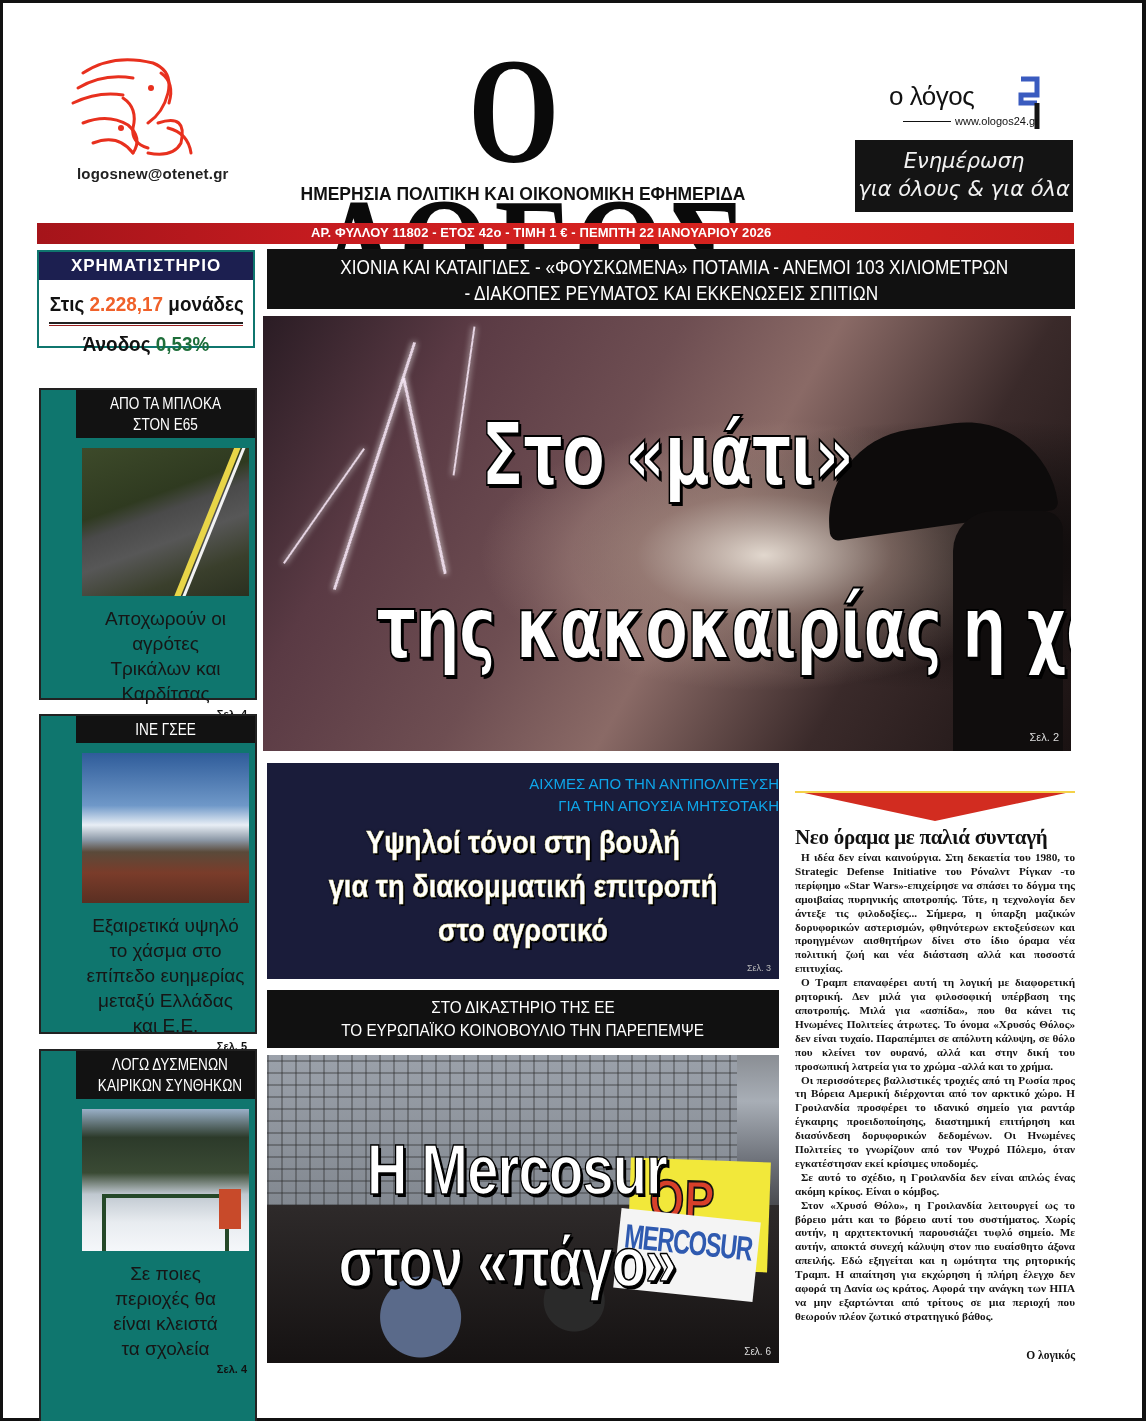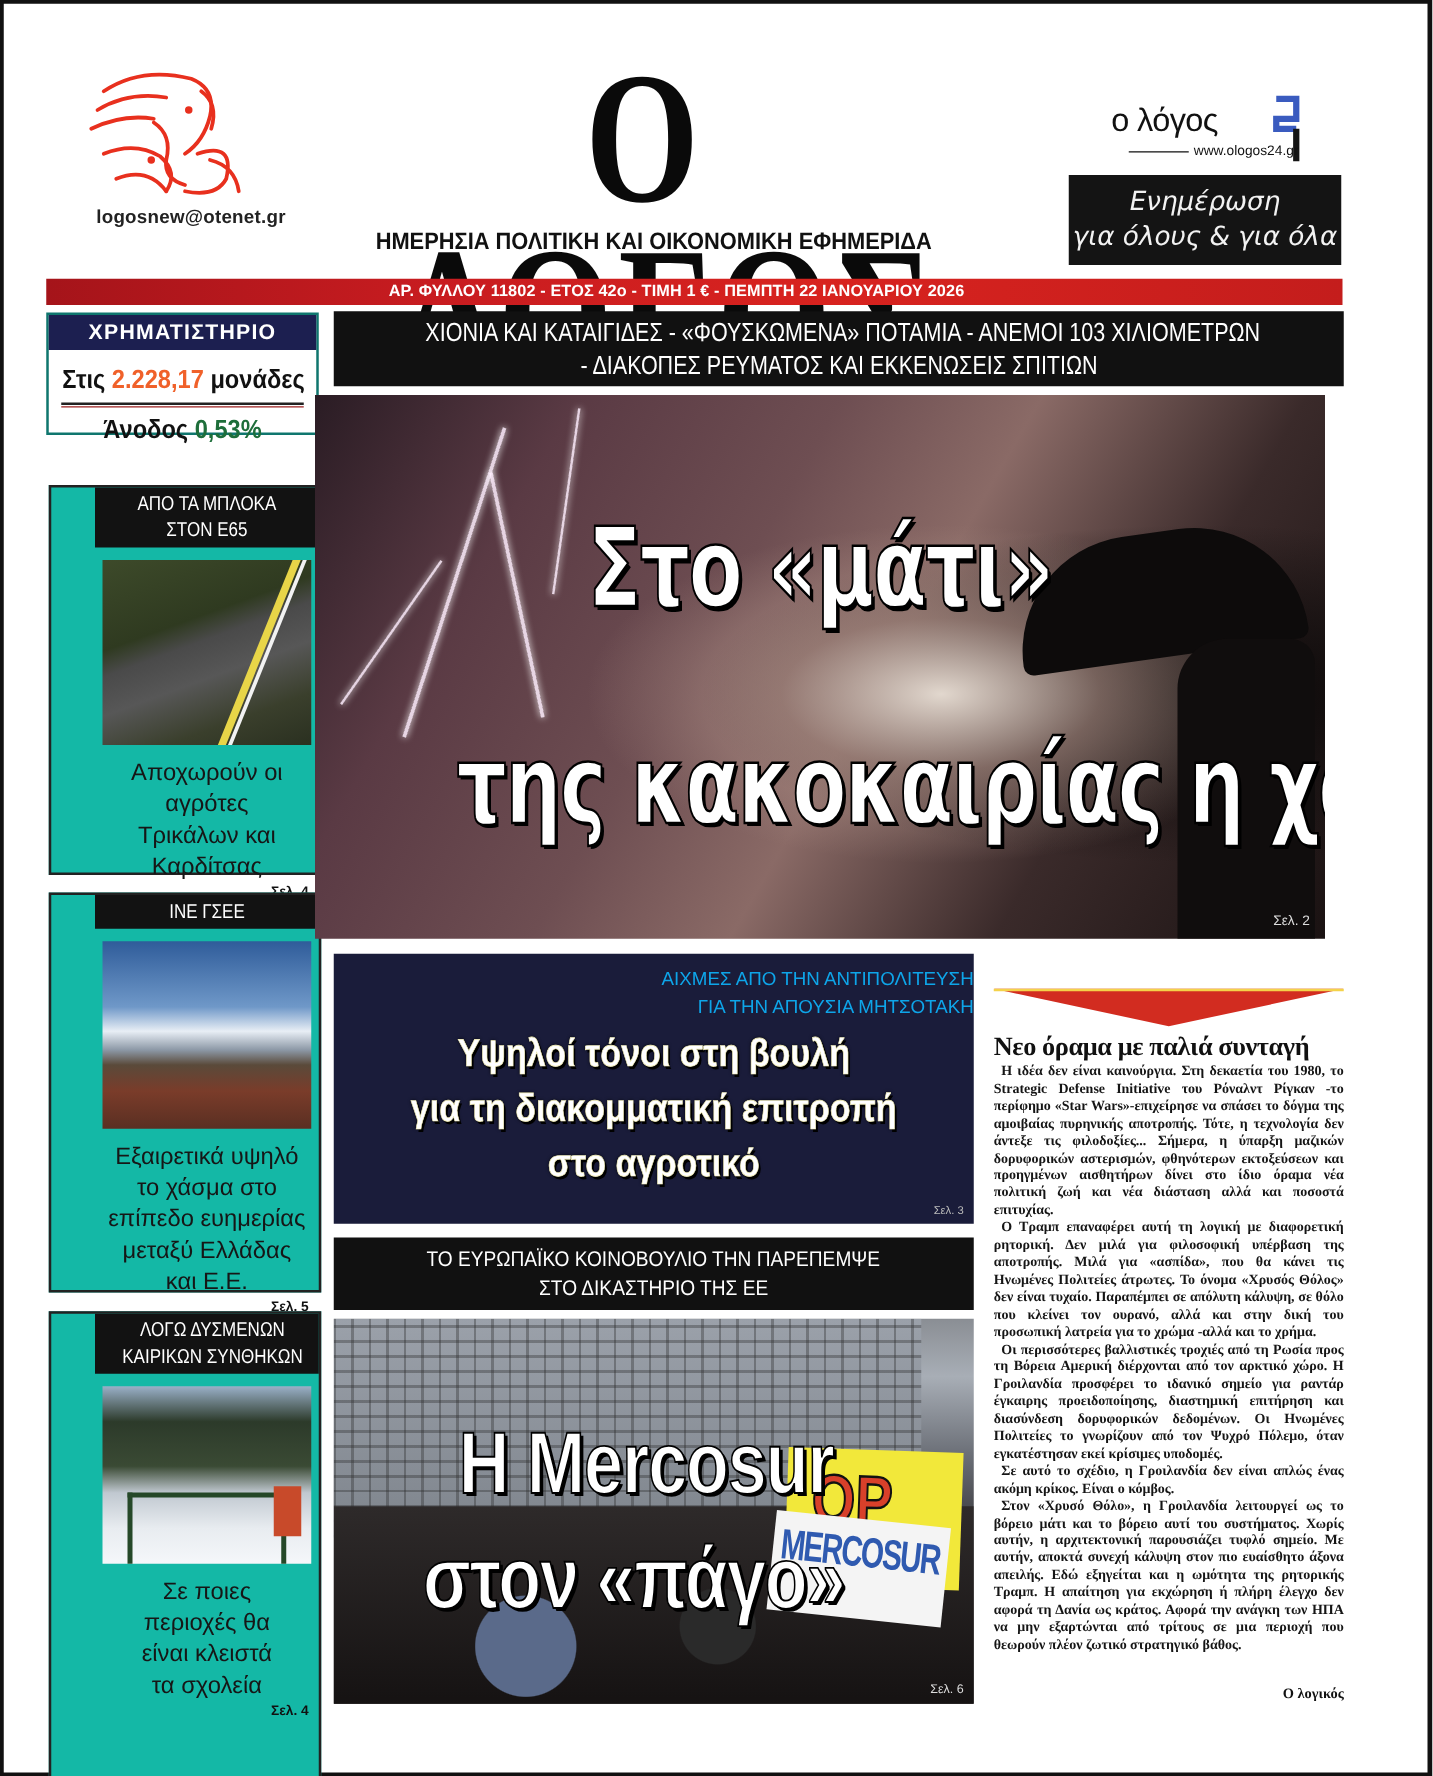--- a/index.html
+++ b/index.html
@@ -25,39 +25,39 @@
 
   
   .stock { left: 34px; top: 247px; width: 218px; height: 98px; border: 2px solid #0f766e; background: #fff; }
   .stock .hdr { height: 28px; background: #1c1f50; color: #fff; text-align: center; font-weight: bold; font-size: 17px; line-height: 28px; letter-spacing: 1px; }
   .stock .line1 { text-align: center; font-weight: bold; font-size: 21px; margin-top: 12px; white-space: nowrap; transform: scaleX(0.9); }
   .stock .line1 .num { color: #f0612a; }
   .stock .rule { margin: 6px 10px 0; border-top: 2px solid #222; border-bottom: 1px solid #9b2020; height: 4px; }
   .stock .line2 { text-align: center; font-weight: bold; font-size: 21px; margin-top: 6px; transform: scaleX(0.9); }
   .stock .line2 .pct { color: #1e6e3a; }
 
-  .sidebox { left: 36px; width: 218px; border: 2px solid #222; background: #14b8a6; padding-left: 35px; }
+  .sidebox { left: 36px; width: 218px; border: 2px solid #222; background: #0f766e; padding-left: 35px; }
   .sidebox .hdr { background: #121212; color: #fff; text-align: center; font-size: 16px; line-height: 21px; padding: 3px 4px; transform-origin: center; }
   .sidebox .hdr span { display: inline-block; transform: scaleX(0.85); }
   .sidebox .photo { margin: 10px 6px 0; height: 148px; position: relative; overflow: hidden; }
   .sidebox .txt { text-align: center; font-size: 19px; font-weight: normal; line-height: 25px; margin-top: 10px; color: #161616; }
   .sidebox .pg { text-align: right; font-size: 11px; font-weight: bold; padding-right: 8px; margin-top: 2px; }
 
   .ph-road { background: linear-gradient(160deg, #3d4a2a 0%, #2f3a20 35%, #4a4a4a 45%, #575757 60%, #3a3f2c 80%, #2a3020 100%); }
   .ph-road .lane { position: absolute; top: -10px; width: 6px; height: 180px; background: #e8d548; transform: rotate(22deg); left: 120px; }
   .ph-road .lane2 { left: 128px; background: #f2f2f2; width: 3px; }
   .ph-city { background: linear-gradient(180deg, #2f5c9a 0%, #6f98c8 35%, #e8eef5 48%, #8c98a6 58%, #5a4a3a 66%, #7a3c2a 80%, #5a2f22 100%); }
   .ph-snow { background: linear-gradient(180deg, #9ab0c8 0%, #2c3a2a 20%, #3a4a34 45%, #c0c8d0 60%, #e8ecf0 80%, #f5f7fa 100%); }
   .ph-snow .gate { position: absolute; left: 20px; right: 20px; top: 85px; height: 60px; border: 4px solid #254828; border-bottom: none; }
   .ph-snow .red { position: absolute; right: 8px; top: 80px; width: 22px; height: 40px; background: #c84a2a; }
 
   
   .kicker { left: 264px; top: 246px; width: 808px; height: 60px; background: #111; color: #fff; text-align: center; font-size: 21px; line-height: 26px; padding-top: 5px; }
   .kicker span { display: inline-block; transform: scaleX(0.82); white-space: nowrap; }
-  .hero { left: 249px; top: 313px; width: 808px; height: 435px; overflow: hidden;
+  .hero { left: 260px; top: 313px; width: 808px; height: 435px; overflow: hidden;
     background:
       radial-gradient(ellipse at 62% 55%, rgba(235,225,215,0.95) 0%, rgba(180,150,140,0.6) 18%, rgba(0,0,0,0) 40%),
       radial-gradient(ellipse at 88% 55%, rgba(10,8,8,0.95) 0%, rgba(20,15,15,0.7) 20%, rgba(0,0,0,0) 40%),
       linear-gradient(120deg, #2a1c24 0%, #5a3a44 20%, #6e4e52 40%, #8a6a66 55%, #3a2a2a 75%, #1a1212 100%); }
   .hero .bolt { position: absolute; width: 3px; background: rgba(255,240,255,0.85); box-shadow: 0 0 6px #fff; }
   .hero .umbrella { position: absolute; left: 560px; top: 110px; width: 230px; height: 100px; border-radius: 115px 115px 10px 10px; background: #0d0b0b; transform: rotate(-8deg); }
   .hero .figure { position: absolute; left: 690px; top: 195px; width: 110px; height: 240px; background: #100d0d; border-radius: 40px 20px 0 0; }
   .hero h1 { position: absolute; left: 0; width: 808px; text-align: center; color: #fff; font-family: "DejaVu Sans", sans-serif; font-weight: bold; font-size: 88px; line-height: 1; white-space: nowrap; -webkit-text-stroke: 2px #000; text-shadow: 3px 3px 0 #000; letter-spacing: -2px; }
   .hero h1.l1 { top: 95px; transform: scaleX(0.72); }
   .hero h1.l2 { top: 268px; transform: scaleX(0.72); }
@@ -206,22 +206,22 @@
     </div>
     <div class="head">
       <div>Υψηλοί τόνοι στη βουλή</div>
       <div>για τη διακομματική επιτροπή</div>
       <div>στο αγροτικό</div>
     </div>
     <div class="pg">Σελ. 3</div>
   </div>
 
   <div class="abs euhdr">
+    <div><span>ΣΤΟ ΔΙΚΑΣΤΗΡΙΟ ΤΗΣ ΕΕ</span></div>
     <div><span>ΤΟ ΕΥΡΩΠΑΪΚΟ ΚΟΙΝΟΒΟΥΛΙΟ ΤΗΝ ΠΑΡΕΠΕΜΨΕ</span></div>
-    <div><span>ΣΤΟ ΔΙΚΑΣΤΗΡΙΟ ΤΗΣ ΕΕ</span></div>
   </div>
   <div class="abs mercosur">
     <div class="building"></div>
     <div class="crowd"></div>
     <div class="sign">
         <span class="op">OP</span>
       </div>
     <div class="sign2">
         <span>MERCOSUR</span>
       </div>

